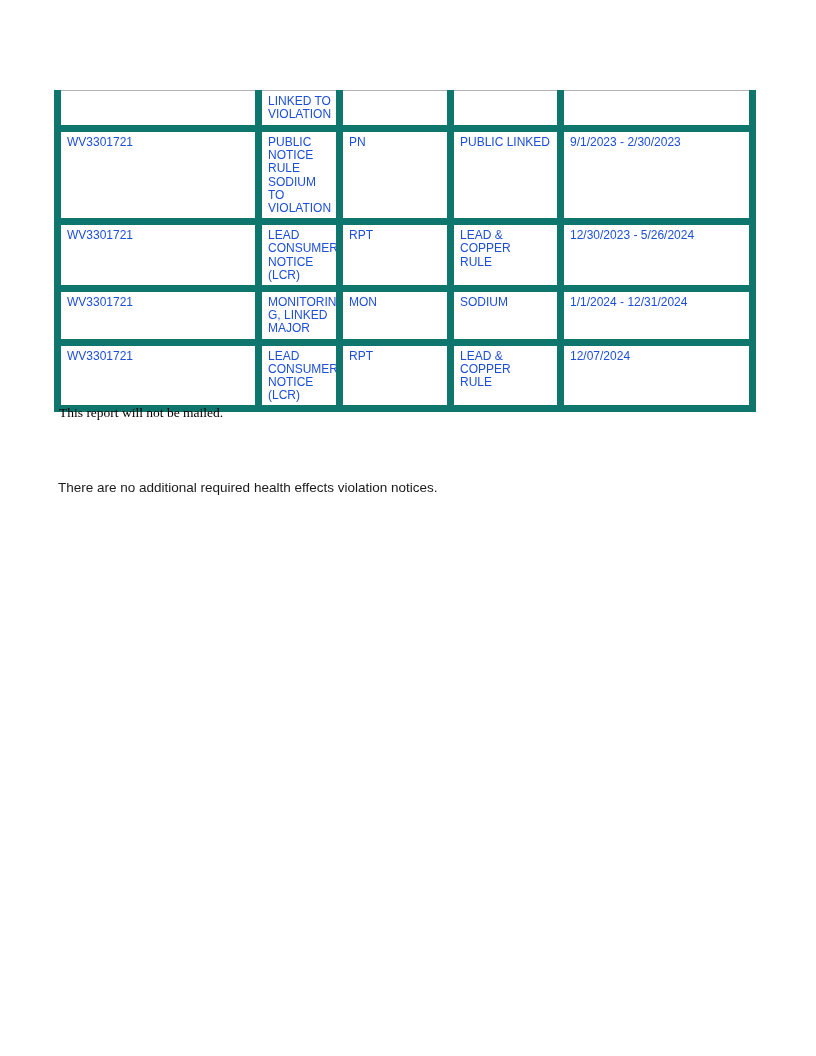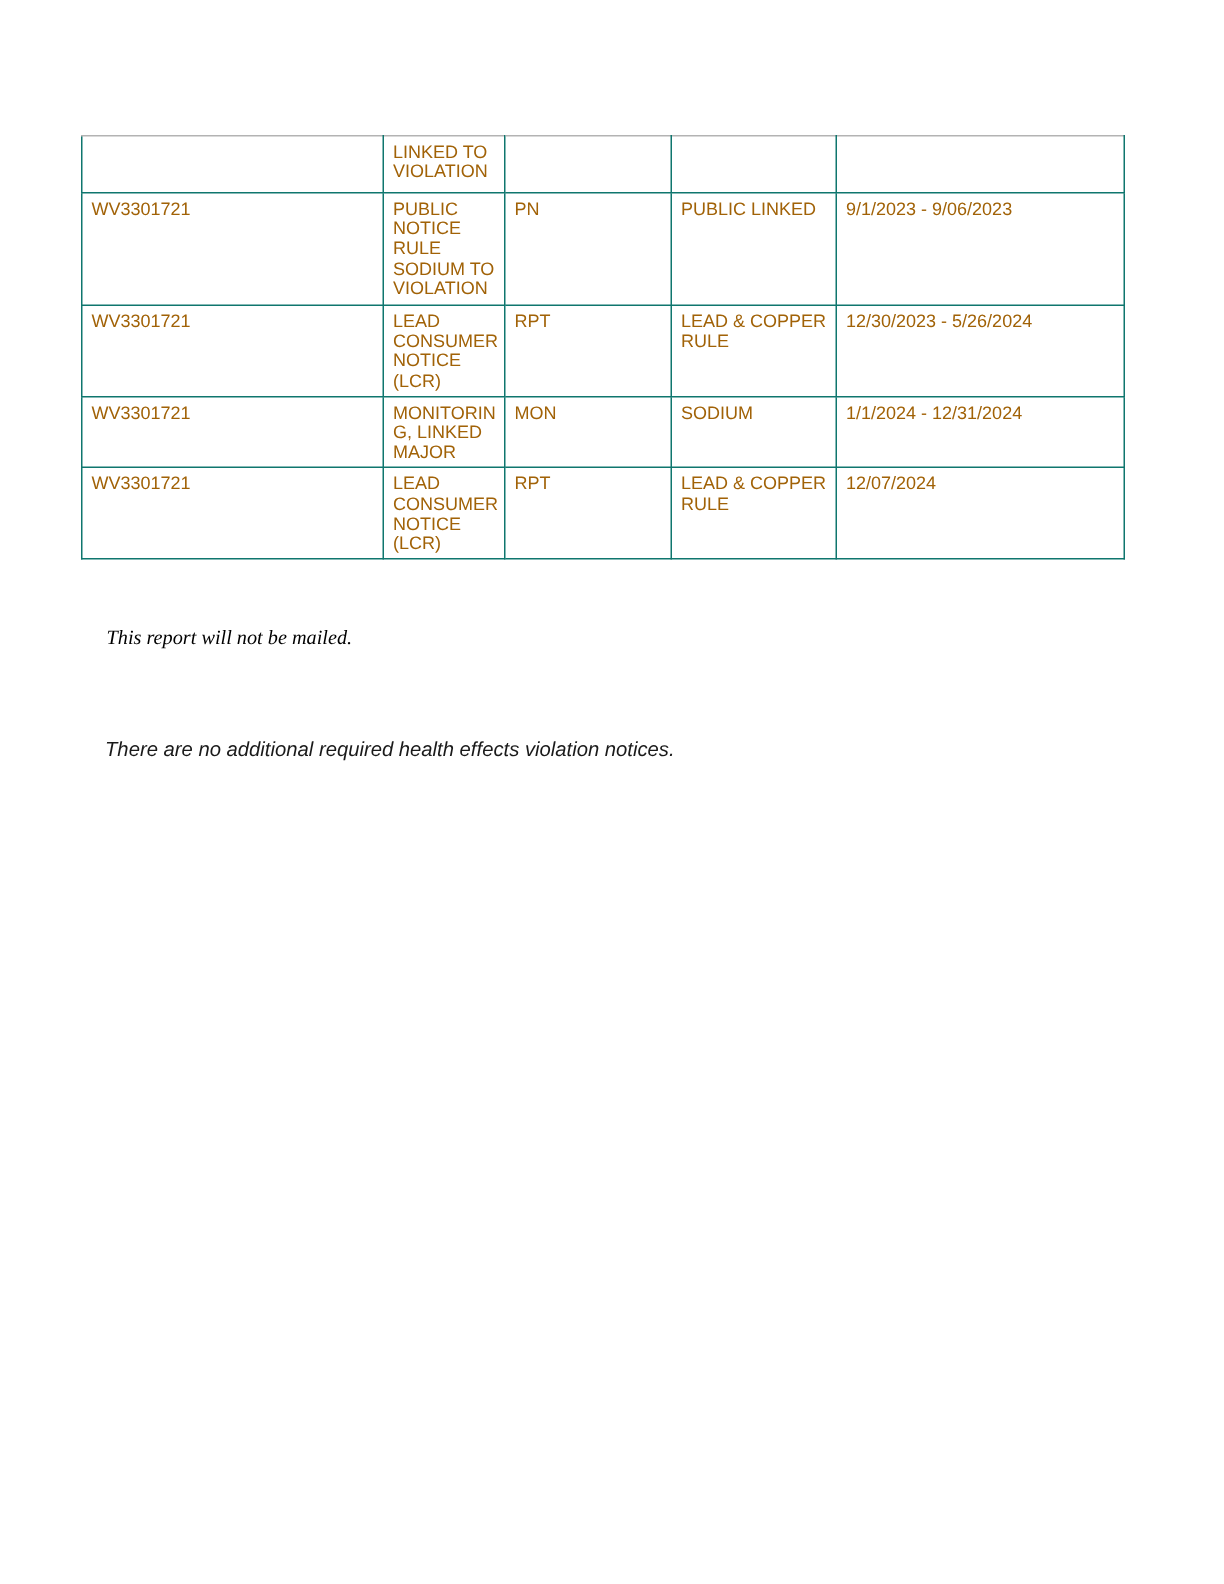--- a/index.html
+++ b/index.html
@@ -20,45 +20,44 @@
   table.violations {
     position: absolute;
     left: 54px;
     top: 90px;
     width: 695px;
     border-collapse: collapse;
     table-layout: fixed;
     font-family: "Liberation Sans", sans-serif;
     font-size: 12px;
     line-height: 13.2px;
-    color: #a16207;
+    color: #1d4ed8;
   }
   table.violations td {
-    border: 1px solid #0f766e;
+    border: 7px solid #0f766e;
     vertical-align: top;
     padding: 4px 5px 3px 6px;
     white-space: pre-line;
     overflow: hidden;
   }
   
   table.violations tr.partial td {
     border-top: 1px solid #b3b3b3;
   }
   tr.r-partial { height: 38px; }
   tr.r-1 { height: 75px; }
   tr.r-2 { height: 60px; }
   tr.r-3 { height: 47px; }
   tr.r-4 { height: 60px; }
 
   
   .note {
     position: absolute;
-    margin: 16px;
+    margin: 4px;
     white-space: nowrap;
-    font-style: italic;
   }
   .note-serif {
     left: 55px;
     top: 401px;
     font-family: "Liberation Serif", serif;
     font-size: 13.5px;
     color: #000000;
   }
   .note-sans {
     font-family: "Liberation Sans", sans-serif;
@@ -109,21 +108,21 @@
       </tr>
       <tr class="r-1">
         <td>WV3301721</td>
         <td>PUBLIC
 NOTICE
 RULE
 SODIUM TO
 VIOLATION</td>
         <td>PN</td>
         <td>PUBLIC LINKED</td>
-        <td>9/1/2023 - 9/06/2023</td>
+        <td>9/1/2023 - 2/30/2023</td>
       </tr>
       <tr class="r-2">
         <td>WV3301721</td>
         <td>LEAD
 CONSUMER
 NOTICE
 (LCR)</td>
         <td>RPT</td>
         <td>LEAD &amp; COPPER
 RULE</td>

